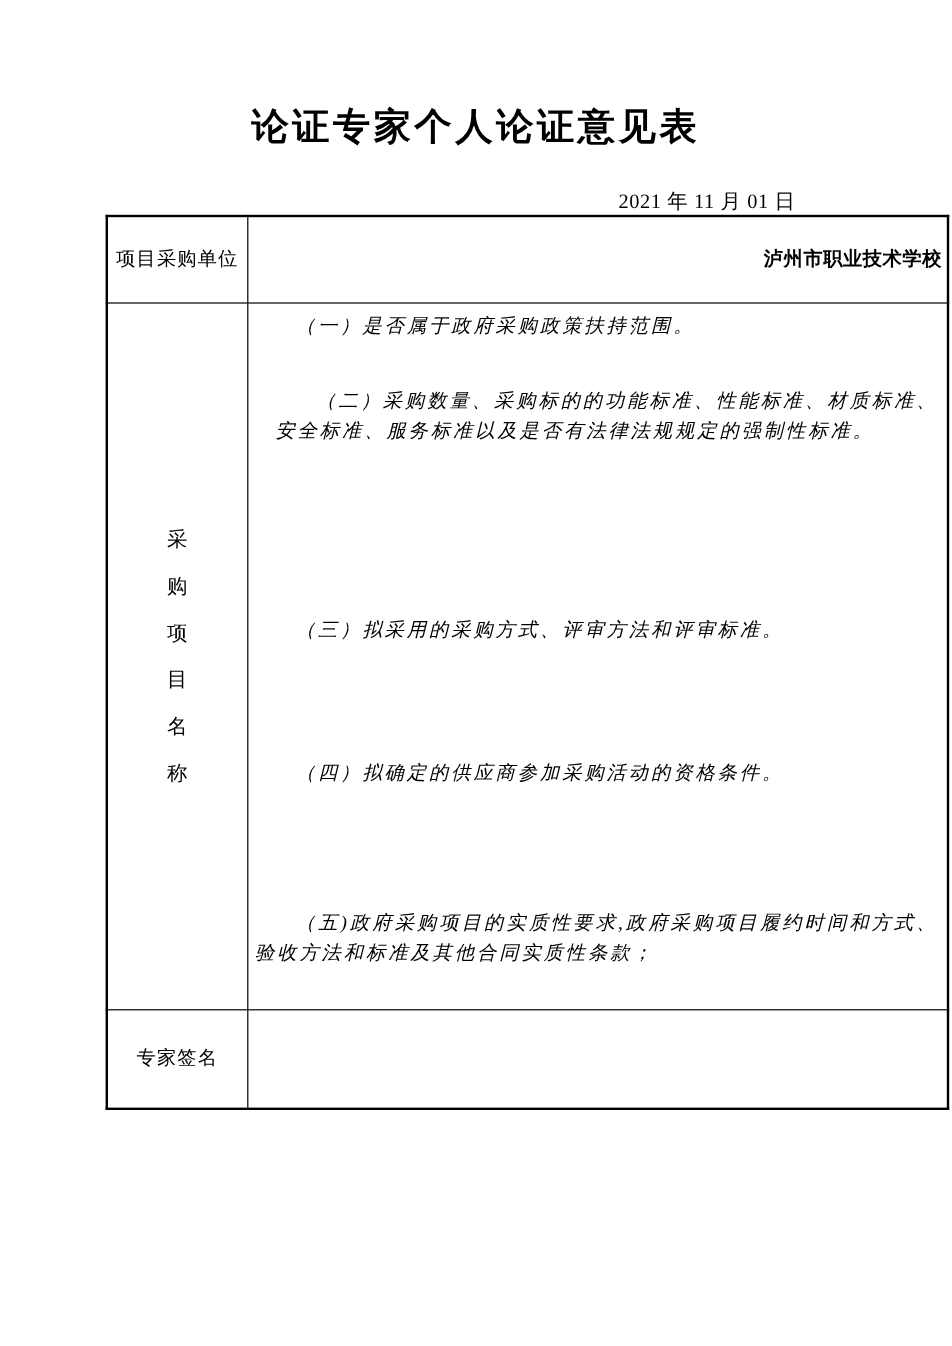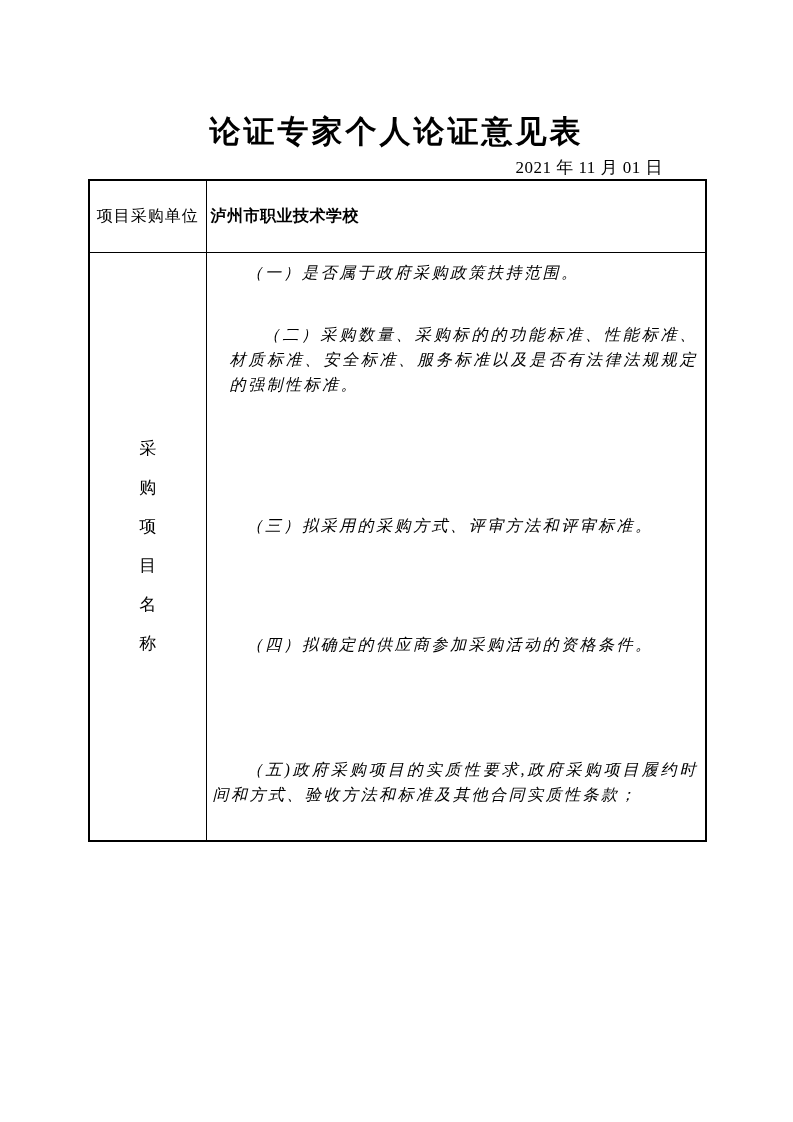--- a/index.html
+++ b/index.html
@@ -7,58 +7,58 @@
   body {
     width: 793px;
     height: 1122px;
     position: relative;
     font-family: "Liberation Serif", "DejaVu Serif", serif;
     color: #000000;
     overflow: hidden;
   }
   .doc-title {
     position: absolute;
-    top: 111px;
+    top: 85px;
     left: 0;
     width: 100%;
     text-align: center;
     font-size: 31px;
     font-weight: bold;
     letter-spacing: 3px;
   }
   .doc-date {
     position: absolute;
     top: 156px;
     right: 130px;
     font-size: 17px;
     letter-spacing: 0.5px;
     margin-left: 44px;
   }
   table.form-table {
     position: absolute;
     top: 179px;
     left: 88px;
-    width: 619px;
+    width: 703px;
     border-collapse: collapse;
     table-layout: fixed;
     border: 2px solid #000;
   }
   table.form-table td {
     border: 1px solid #000;
     vertical-align: middle;
     overflow: hidden;
   }
   .col-label { width: 117px; }
   .label-cell {
     text-align: center;
     font-size: 16px;
     letter-spacing: 1px;
   }
   .value-cell {
-    text-align: left;
+    text-align: right;
     font-size: 16px;
     font-weight: bold;
     letter-spacing: 0.5px;
     padding: 0 4px;
   }
   .row-1 { height: 72px; }
   .row-2 { height: 70px; }
   .row-3 { height: 589px; }
   .row-4 { height: 83px; }
   .opinion-label-cell {
@@ -119,14 +119,18 @@
         <span class="vertical-text">采购项目名称</span>
       </td>
       <td class="opinion-cell">
         <div class="opinion-item i0">（一）是否属于政府采购政策扶持范围。</div>
         <div class="opinion-item i1">（二）采购数量、采购标的的功能标准、性能标准、材质标准、安全标准、服务标准以及是否有法律法规规定的强制性标准。</div>
         <div class="opinion-item i2">（三）拟采用的采购方式、评审方法和评审标准。</div>
         <div class="opinion-item i3">（四）拟确定的供应商参加采购活动的资格条件。</div>
         <div class="opinion-item i4">（五)政府采购项目的实质性要求,政府采购项目履约时间和方式、验收方法和标准及其他合同实质性条款；</div>
       </td>
     </tr>
+    <tr class="row-4">
+      <td class="label-cell">专家签名</td>
+      <td class="signature-cell"></td>
+    </tr>
   </tbody>
 </table>
 
 </body></html>

